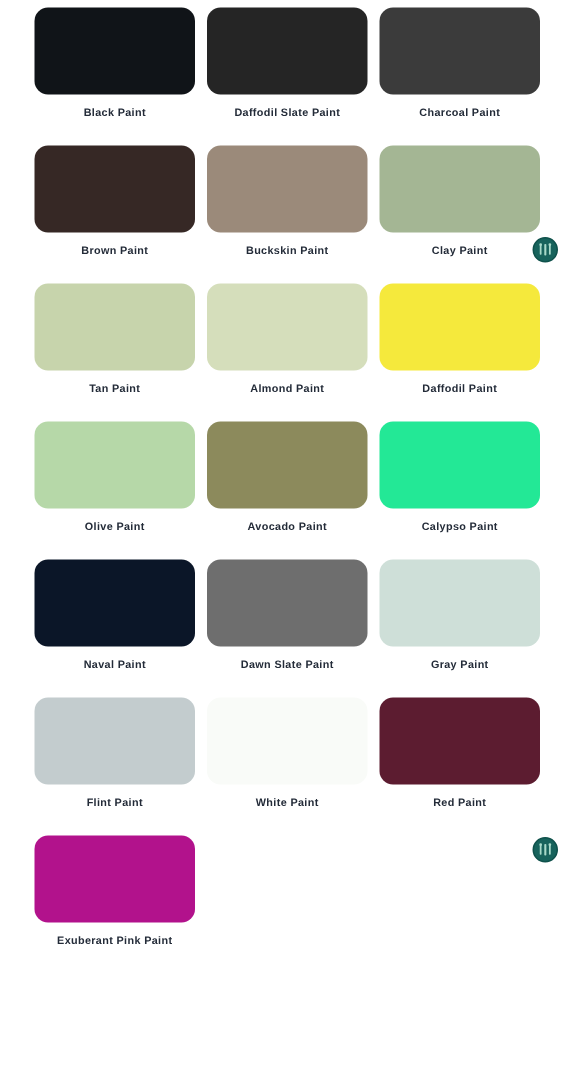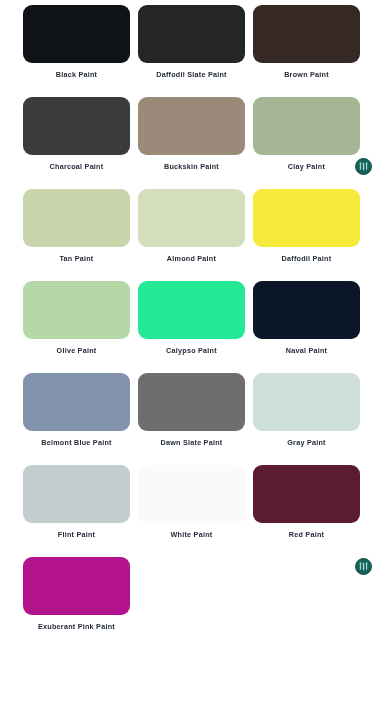--- a/index.html
+++ b/index.html
@@ -76,26 +76,26 @@
 <div id="swatch-grid">
     <div class="swatch-cell">
       <div class="swatch-chip" style="background: rgb(16, 20, 24);"></div>
       <div class="swatch-label">Black Paint</div>
     </div>
     <div class="swatch-cell">
       <div class="swatch-chip" style="background: rgb(37, 37, 37);"></div>
       <div class="swatch-label">Daffodil Slate Paint</div>
     </div>
     <div class="swatch-cell">
+      <div class="swatch-chip" style="background: rgb(59, 59, 59);"></div>
+      <div class="swatch-label">Charcoal Paint</div>
+    </div>
+    <div class="swatch-cell">
       <div class="swatch-chip" style="background: rgb(54, 40, 37);"></div>
       <div class="swatch-label">Brown Paint</div>
-    </div>
-    <div class="swatch-cell">
-      <div class="swatch-chip" style="background: rgb(59, 59, 59);"></div>
-      <div class="swatch-label">Charcoal Paint</div>
     </div>
     <div class="swatch-cell">
       <div class="swatch-chip" style="background: rgb(155, 138, 122);"></div>
       <div class="swatch-label">Buckskin Paint</div>
     </div>
     <div class="swatch-cell">
       <div class="swatch-chip" style="background: rgb(164, 182, 148);"></div>
       <div class="swatch-label">Clay Paint</div>
     </div>
     <div class="swatch-cell">
@@ -108,30 +108,30 @@
     </div>
     <div class="swatch-cell">
       <div class="swatch-chip" style="background: rgb(245, 233, 60);"></div>
       <div class="swatch-label">Daffodil Paint</div>
     </div>
     <div class="swatch-cell">
       <div class="swatch-chip" style="background: rgb(182, 216, 168);"></div>
       <div class="swatch-label">Olive Paint</div>
     </div>
     <div class="swatch-cell">
+      <div class="swatch-chip" style="background: rgb(140, 138, 92);"></div>
+      <div class="swatch-label">Avocado Paint</div>
+    </div>
+    <div class="swatch-cell">
       <div class="swatch-chip" style="background: rgb(35, 232, 150);"></div>
       <div class="swatch-label">Calypso Paint</div>
     </div>
     <div class="swatch-cell">
       <div class="swatch-chip" style="background: rgb(11, 22, 40);"></div>
       <div class="swatch-label">Naval Paint</div>
-    </div>
-    <div class="swatch-cell">
-      <div class="swatch-chip" style="background: rgb(130, 147, 173);"></div>
-      <div class="swatch-label">Belmont Blue Paint</div>
     </div>
     <div class="swatch-cell">
       <div class="swatch-chip" style="background: rgb(110, 110, 110);"></div>
       <div class="swatch-label">Dawn Slate Paint</div>
     </div>
     <div class="swatch-cell">
       <div class="swatch-chip" style="background: rgb(206, 223, 216);"></div>
       <div class="swatch-label">Gray Paint</div>
     </div>
     <div class="swatch-cell">

